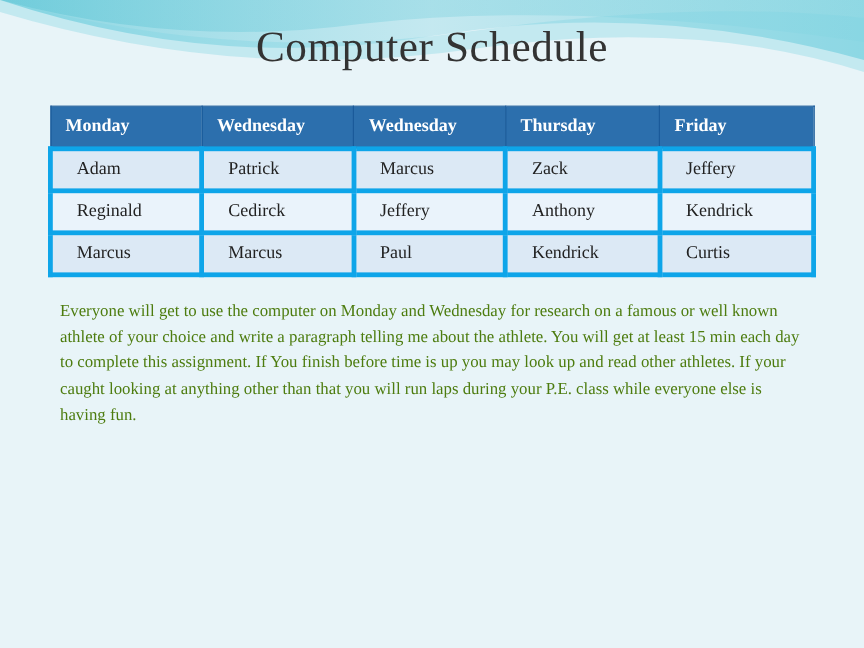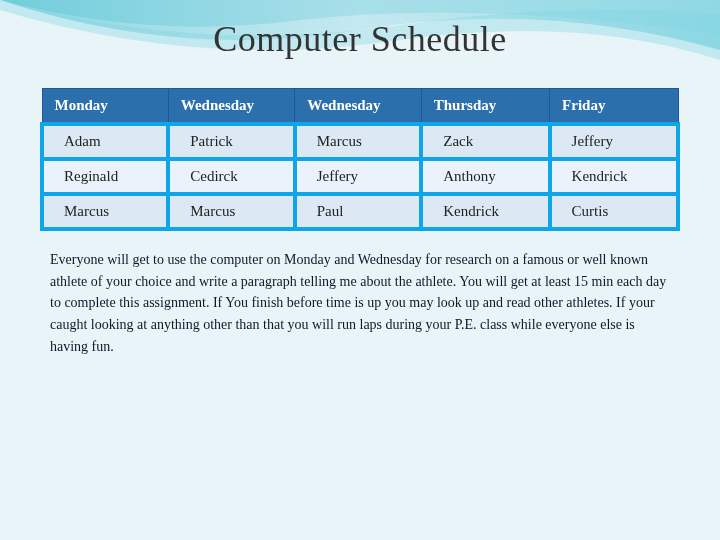--- a/index.html
+++ b/index.html
@@ -71,21 +71,21 @@
     tbody tr td {
       padding: 7px 20px;
       font-size: 15px;
       color: #222;
       border: 4px solid #0ea5e9;
     }
 
     .description {
       font-size: 14px;
       line-height: 1.55;
-      color: #0f172a;
+      color: #4d7c0f;
       padding: 0 10px;
     }
   </style>
 </head>
 <body>
 
 <div class="bg-decoration">
   <svg viewBox="0 0 720 110" xmlns="http://www.w3.org/2000/svg" preserveAspectRatio="none">
     <defs>
       <linearGradient id="grad1" x1="0%" y1="0%" x2="100%" y2="0%">

